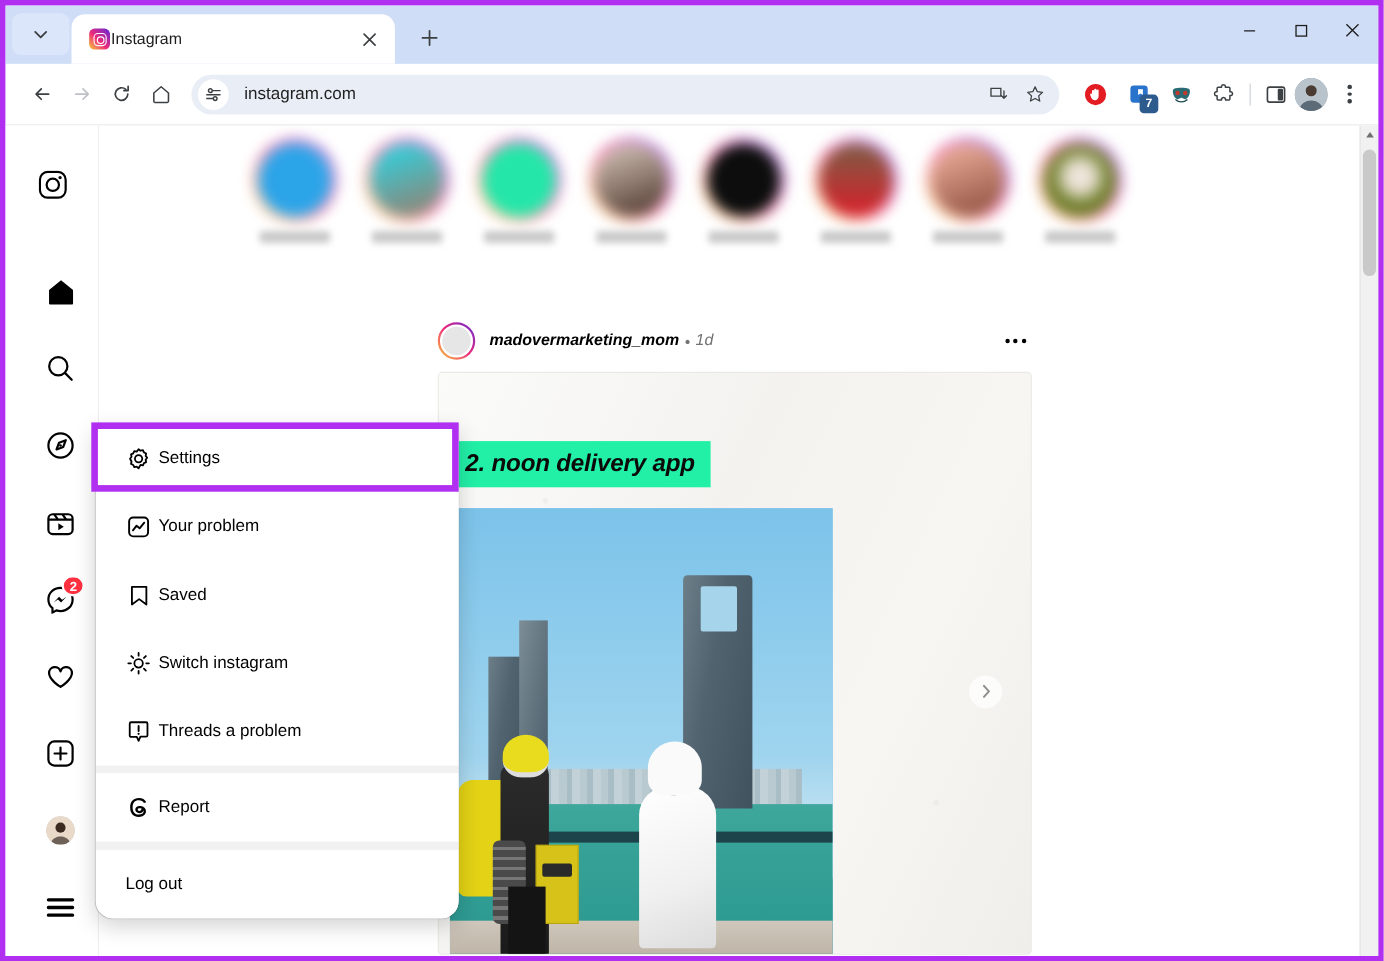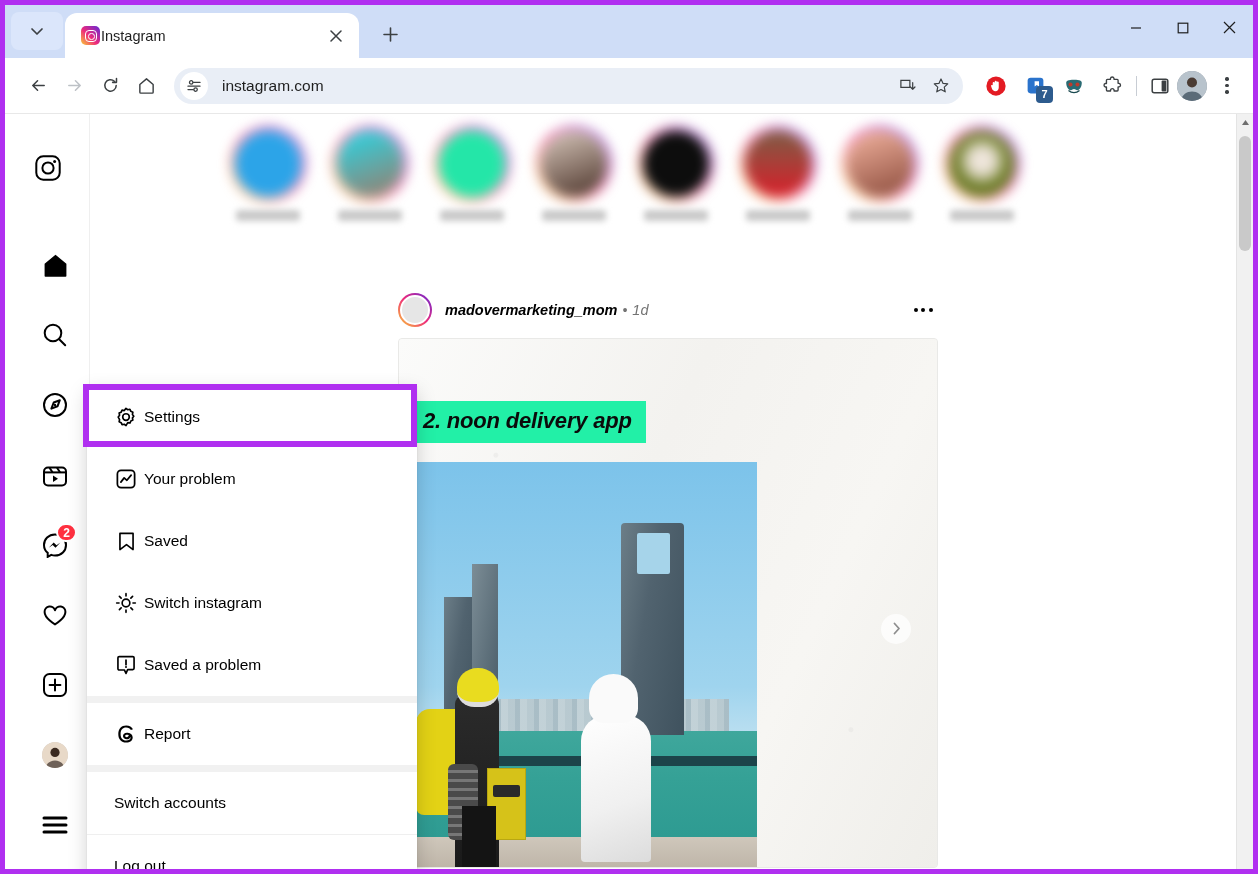--- a/index.html
+++ b/index.html
@@ -853,39 +853,36 @@
       </div>
 
       <div class="ig-menu-item">
         <span class="mi-icon">
           <svg width="22" height="22" viewBox="0 0 24 24">
             <path d="M3.2 4.2a1.4 1.4 0 0 1 1.4-1.4h14.8a1.4 1.4 0 0 1 1.4 1.4v11.4a1.4 1.4 0 0 1-1.4 1.4h-5.6L12 21.2l-1.8-3.8H4.6a1.4 1.4 0 0 1-1.4-1.4z" fill="none" stroke="#000" stroke-width="1.8" stroke-linejoin="round"></path>
             <path d="M12 6.6v5" stroke="#000" stroke-width="1.9" stroke-linecap="round"></path>
             <circle cx="12" cy="14.3" r="1.1" fill="#000"></circle>
           </svg>
         </span>
-        <span class="mi-label">Saved a problem</span>
+        <span class="mi-label">Threads a problem</span>
       </div>
 
       <div class="ig-menu-gap"></div>
 
       <div class="ig-menu-item">
         <span class="mi-icon">
           <svg width="22" height="22" viewBox="0 0 24 24">
             <path d="M12.2 21.4c-5.3 0-8.6-3.5-8.6-9.4S7 2.6 12.2 2.6c3.6 0 6.2 1.5 7.4 4.2l-2.3.9c-.9-1.9-2.6-2.8-5.1-2.8-3.9 0-6.1 2.5-6.1 7.1s2.2 7.1 6.1 7.1c2.9 0 4.8-1.4 4.8-3.3 0-1.6-1.3-2.6-3.3-2.9-1.5-.2-2.6.3-2.6 1.3 0 .8.7 1.3 1.6 1.3 1.3 0 2.1-.9 2.3-2.4l2.3.4c-.4 2.7-2.1 4.3-4.6 4.3-2.3 0-4-1.5-4-3.6 0-2.5 2.2-4 5.2-3.6 3.4.4 5.4 2.4 5.4 5.2 0 3.3-2.9 5.6-7.1 5.6z" fill="#000"></path>
           </svg>
         </span>
         <span class="mi-label">Report</span>
       </div>
 
       <div class="ig-menu-gap"></div>
 
-      <div class="ig-menu-item plain">
-        <span class="mi-label">Switch accounts</span>
-      </div>
 
       <div class="ig-menu-divider"></div>
 
       <div class="ig-menu-item plain">
         <span class="mi-label">Log out</span>
       </div>
     </div>
 
     <div class="highlight-box"></div>
   </div>

